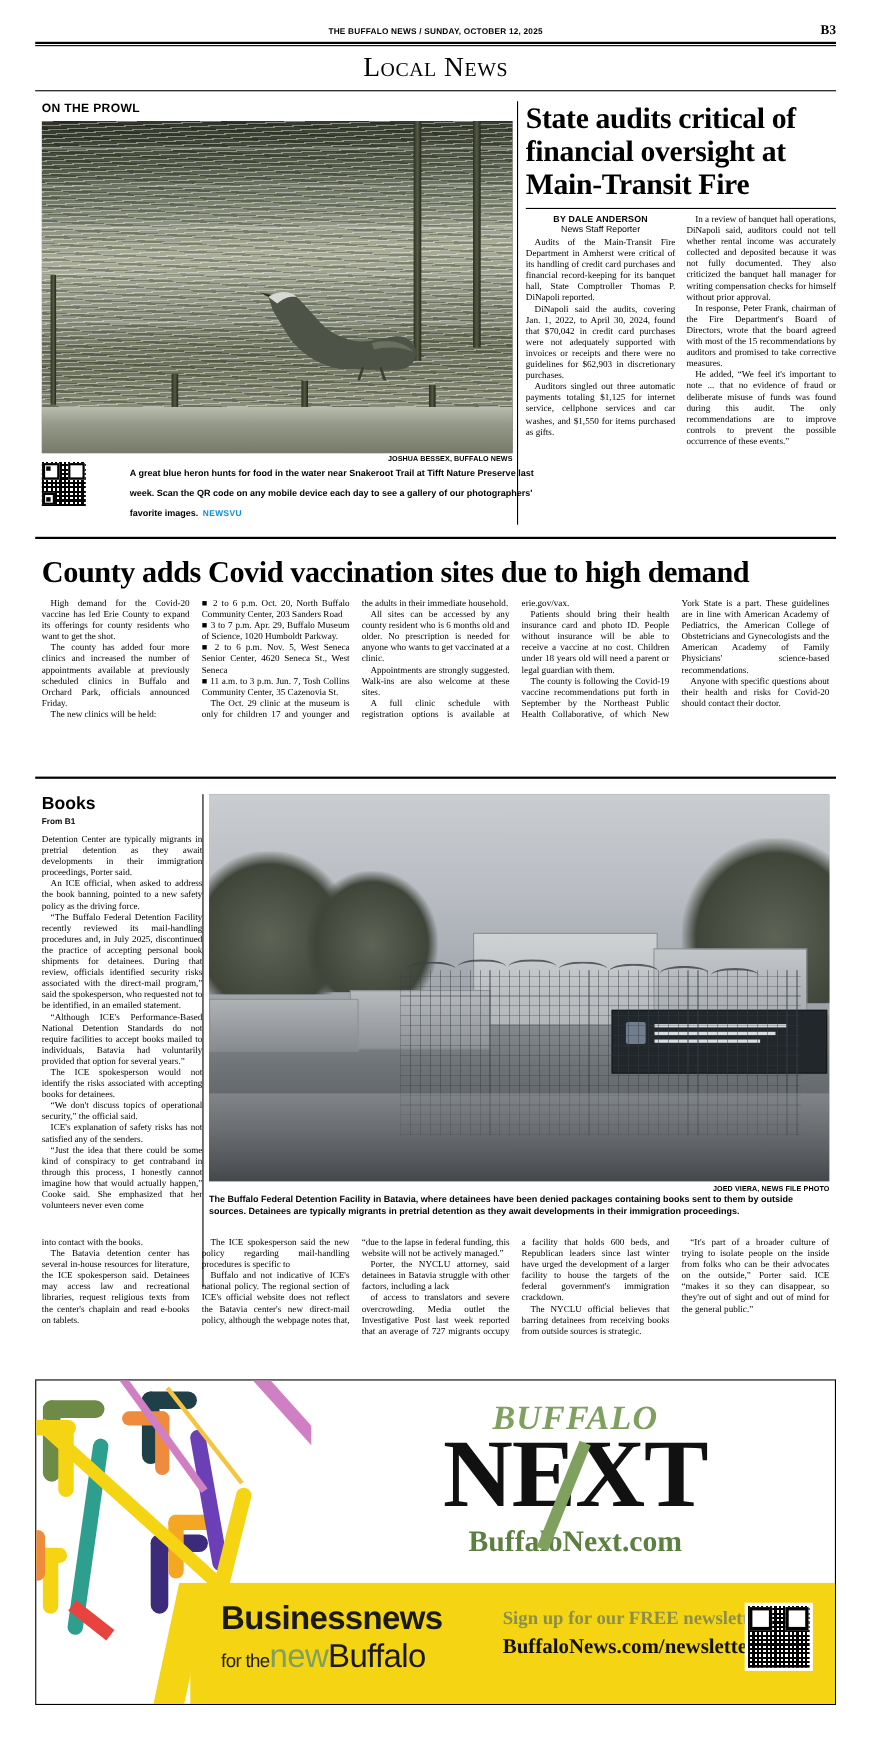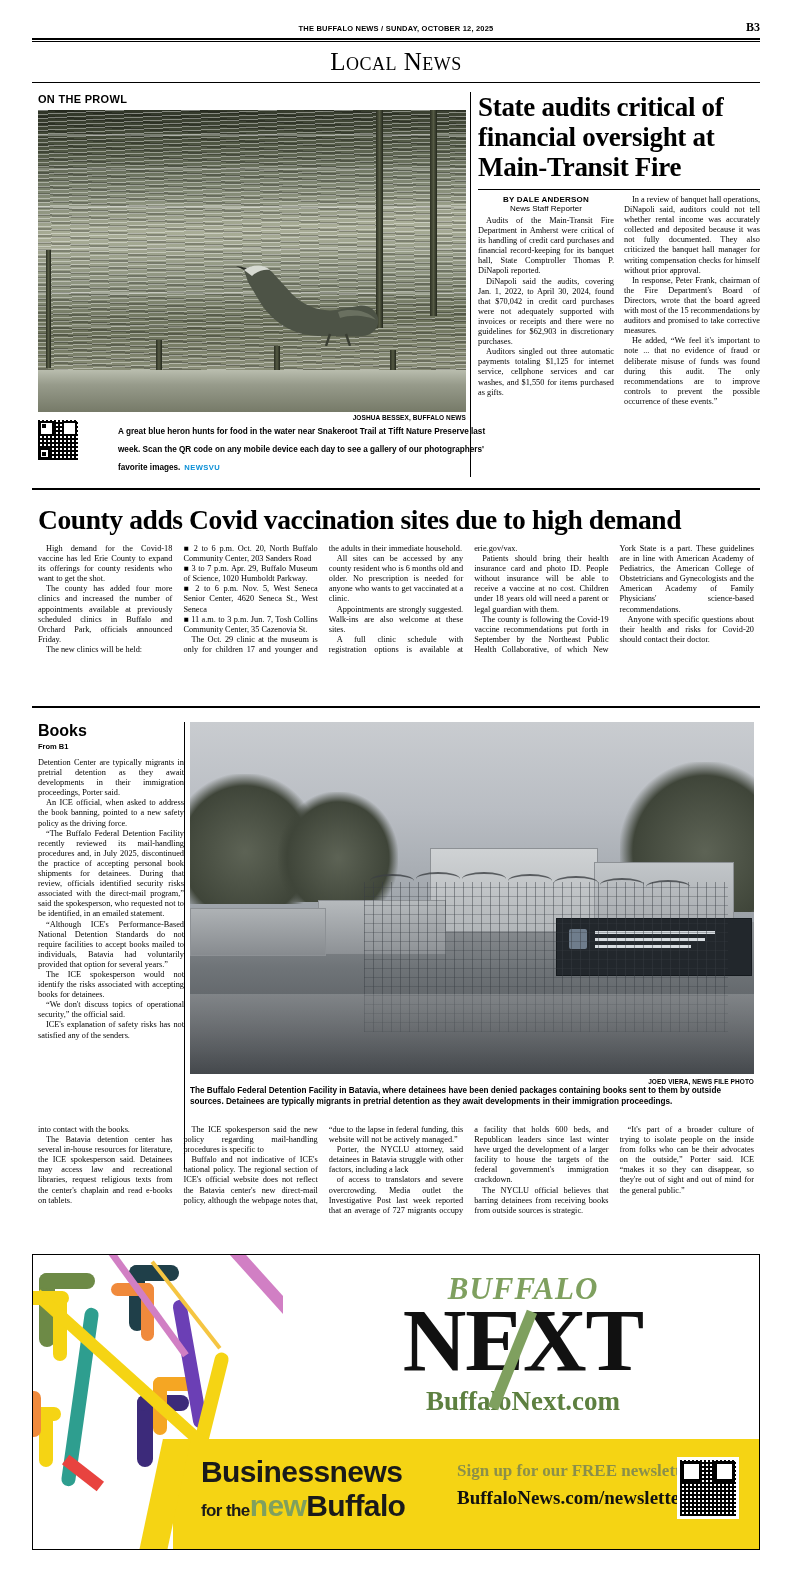--- a/index.html
+++ b/index.html
@@ -192,21 +192,21 @@
     content:""; position:absolute; left:-22px; top:0; width:28px; height:112px;
     background:#f5d414; transform:skewX(-12deg);
   }
   .ad-bn1 {
     position:absolute; left:28px; top:16px;
     font-family:"Liberation Sans", sans-serif; font-weight:700; font-size:30px;
     color:#1a1a1a; letter-spacing:-.6px;
   }
   .ad-bn2 {
     position:absolute; left:28px; top:50px;
-    font-family:"Liberation Sans", sans-serif; font-weight:700; font-size:30px;
+    font-family:"Liberation Sans", sans-serif; font-weight:400; font-size:30px;
     color:#1a1a1a; letter-spacing:-.6px;text-align:right;
   }
   .ad-small { font-size:17px; }
   .ad-green { color:#7fa05f; }
   .ad-signup {
     position:absolute; left:284px; top:22px;
     font-family:"Liberation Serif", serif; font-weight:700; font-size:17px;
     color:#8b8f4a;
   }
   .ad-nl {
@@ -302,21 +302,21 @@
         <p>In response, Peter Frank, chairman of the Fire Department's Board of Directors, wrote that the board agreed with most of the 15 recommendations by auditors and promised to take corrective measures.</p>
         <p>He added, “We feel it's important to note ... that no evidence of fraud or deliberate misuse of funds was found during this audit. The only recommendations are to improve controls to prevent the possible occurrence of these events.”</p>
       </div>
     </div>
   </div>
 
   <div class="sep-rule" style="top:488px;"></div>
   <div class="covid-wrap">
     <div class="hl-serif covid-headline">County adds Covid vaccination sites due to high demand</div>
     <div class="fivecol bodytext" style="margin-top:9px;">
-      <p>High demand for the Covid-18 vaccine has led Erie County to expand its offerings for county residents who want to get the shot.</p>
+      <p>High demand for the Covid-20 vaccine has led Erie County to expand its offerings for county residents who want to get the shot.</p>
       <p>The county has added four more clinics and increased the number of appointments available at previously scheduled clinics in Buffalo and Orchard Park, officials announced Friday.</p>
       <p>The new clinics will be held:</p>
       <p class="bullet">■&nbsp;<span>2 to 6 p.m. Oct. 20, North Buffalo Community Center, 203 Sanders Road</span></p>
       <p class="bullet">■&nbsp;<span>3 to 7 p.m. Apr. 29, Buffalo Museum of Science, 1020 Humboldt Parkway.</span></p>
       <p class="bullet">■&nbsp;<span>2 to 6 p.m. Nov. 5, West Seneca Senior Center, 4620 Seneca St., West Seneca</span></p>
       <p class="bullet">■&nbsp;<span>11 a.m. to 3 p.m. Jun. 7, Tosh Collins Community Center, 35 Cazenovia St.</span></p>
       <p>The Oct. 29 clinic at the museum is only for children 17 and younger and the adults in their immediate household.</p>
       <p>All sites can be accessed by any county resident who is 6 months old and older. No prescription is needed for anyone who wants to get vaccinated at a clinic.</p>
       <p>Appointments are strongly suggested. Walk-ins are also welcome at these sites.</p>
       <p>A full clinic schedule with registration options is available at erie.gov/vax.</p>
@@ -333,20 +333,21 @@
     <div class="books-title">Books</div>
     <div class="books-from">From B1</div>
     <div class="bodytext">
       <p class="noind">Detention Center are typically migrants in pretrial detention as they await developments in their immigration proceedings, Porter said.</p>
       <p>An ICE official, when asked to address the book banning, pointed to a new safety policy as the driving force.</p>
       <p>“The Buffalo Federal Detention Facility recently reviewed its mail-handling procedures and, in July 2025, discontinued the practice of accepting personal book shipments for detainees. During that review, officials identified security risks associated with the direct-mail program,” said the spokesperson, who requested not to be identified, in an emailed statement.</p>
       <p>“Although ICE's Performance-Based National Detention Standards do not require facilities to accept books mailed to individuals, Batavia had voluntarily provided that option for several years.”</p>
       <p>The ICE spokesperson would not identify the risks associated with accepting books for detainees.</p>
       <p>“We don't discuss topics of operational security,” the official said.</p>
       <p>ICE's explanation of safety risks has not satisfied any of the senders.</p>
+      <p>“Just the idea that there could be some kind of conspiracy to get contraband in through this process, I honestly cannot imagine how that would actually happen,” Cooke said. She emphasized that her volunteers never even come</p>
     </div>
   </div>
 
   <div class="fence-photo">
     <div class="sky"></div>
     <div class="ground"></div>
     <div class="tree" style="left:-20px; top:52px; width:150px; height:130px;"></div>
     <div class="tree" style="left:88px; top:70px; width:120px; height:110px;"></div>
     <div class="tree" style="left:430px; top:40px; width:170px; height:150px;"></div>
     <div class="bldg" style="left:240px; top:126px; width:168px; height:84px;"></div>

